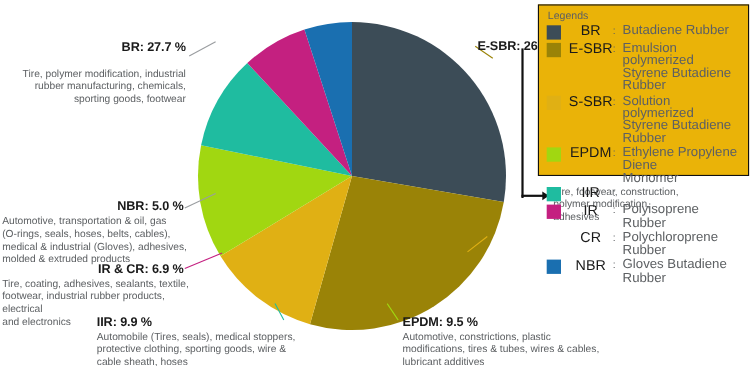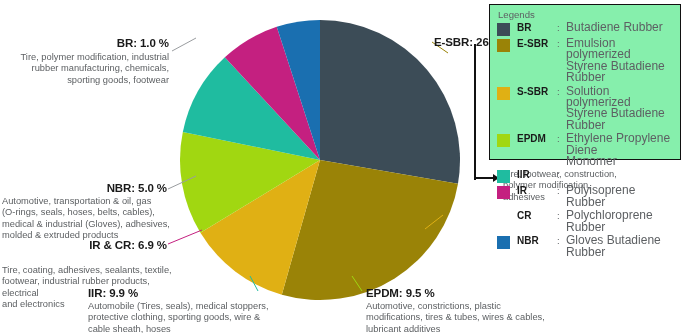--- a/index.html
+++ b/index.html
@@ -35,36 +35,36 @@
   .r-align{text-align:right;}
   .l-align{text-align:left;}
 
   
   .leader{position:absolute;}
 
   
   #legend{
     position:absolute;left:489px;top:4px;width:192px;height:156px;
     border:1.6px solid #111;
-    background:#86efac;
+    background:#eab308;
     box-sizing:border-box;
     padding:4px 5px 3px 7px;
   }
   #legend-title{
     font-size:9.6px;color:#5d6063;margin:0 0 2px 1px;
   }
   .leg-row{
     display:flex;align-items:flex-start;margin-bottom:2px;
   }
   .leg-sw{
     width:13px;height:13px;flex:0 0 13px;margin-top:1px;margin-right:7px;
   }
   .leg-sw.blank{background:transparent;}
   .leg-abbr{
-    flex:0 0 40px;font-weight:bold;font-size:10px;color:#1a1a1a;line-height:11.4px;
+    flex:0 0 40px;font-weight:normal;font-size:13px;color:#1a1a1a;line-height:11.4px;text-align:center;
   }
   .leg-colon{flex:0 0 9px;font-size:9.4px;color:#5d6063;line-height:11.4px;}
   .leg-name{
     font-size:12px;color:#5d6063;line-height:11.4px;white-space:pre-line;
   }
 
   
   #bracket{
     position:absolute;left:474px;top:44px;width:2px;height:136px;background:#111;
   }
@@ -106,40 +106,40 @@
     <path d="M258,291 L250,276" stroke="#1fbca0" stroke-width="1" fill="none"></path>
 
     <path d="M362,291 L352,276" stroke="#a1d711" stroke-width="1" fill="none"></path>
 
     <path d="M425,229 L443,215" stroke="#e0b014" stroke-width="1" fill="none"></path>
 
     <path d="M432,42 L448,53" stroke="#9a8307" stroke-width="1" fill="none"></path>
   </svg>
 
   <div class="callout r-align" style="left:8px;top:37px;width:161px;">
-    <div class="pct">BR: 1.0 %</div>
-    <div class="desc" style="margin-top:3px;">Tire, polymer modification, industrial
+    <div class="pct">BR: 27.7 %</div>
+    <div class="desc" style="margin-top:13px;">Tire, polymer modification, industrial
 rubber manufacturing, chemicals,
 sporting goods, footwear</div>
   </div>
 
   <div class="callout r-align" style="left:2px;top:182px;width:165px;">
     <div class="pct">NBR: 5.0 %</div>
   </div>
   <div class="callout l-align" style="left:2px;top:196px;width:178px;">
     <div class="desc">Automotive, transportation &amp; oil, gas
 (O-rings, seals, hoses, belts, cables),
 medical &amp; industrial (Gloves), adhesives,
 molded &amp; extruded products</div>
   </div>
 
   <div class="callout r-align" style="left:2px;top:239px;width:165px;">
     <div class="pct">IR &amp; CR: 6.9 %</div>
   </div>
-  <div class="callout l-align" style="left:2px;top:253px;width:186px;margin-top:12px;">
+  <div class="callout l-align" style="left:2px;top:253px;width:186px;">
     <div class="desc">Tire, coating, adhesives, sealants, textile,
 footwear, industrial rubber products, electrical
 and electronics</div>
   </div>
 
   <div class="callout l-align" style="left:88px;top:287px;width:270px;">
     <div class="pct" style="text-align:left;width:190px;">IIR: 9.9 %</div>
     <div class="desc" style="margin-top:2px;">Automobile (Tires, seals), medical stoppers,
 protective clothing, sporting goods, wire &amp;
 cable sheath, hoses</div>

